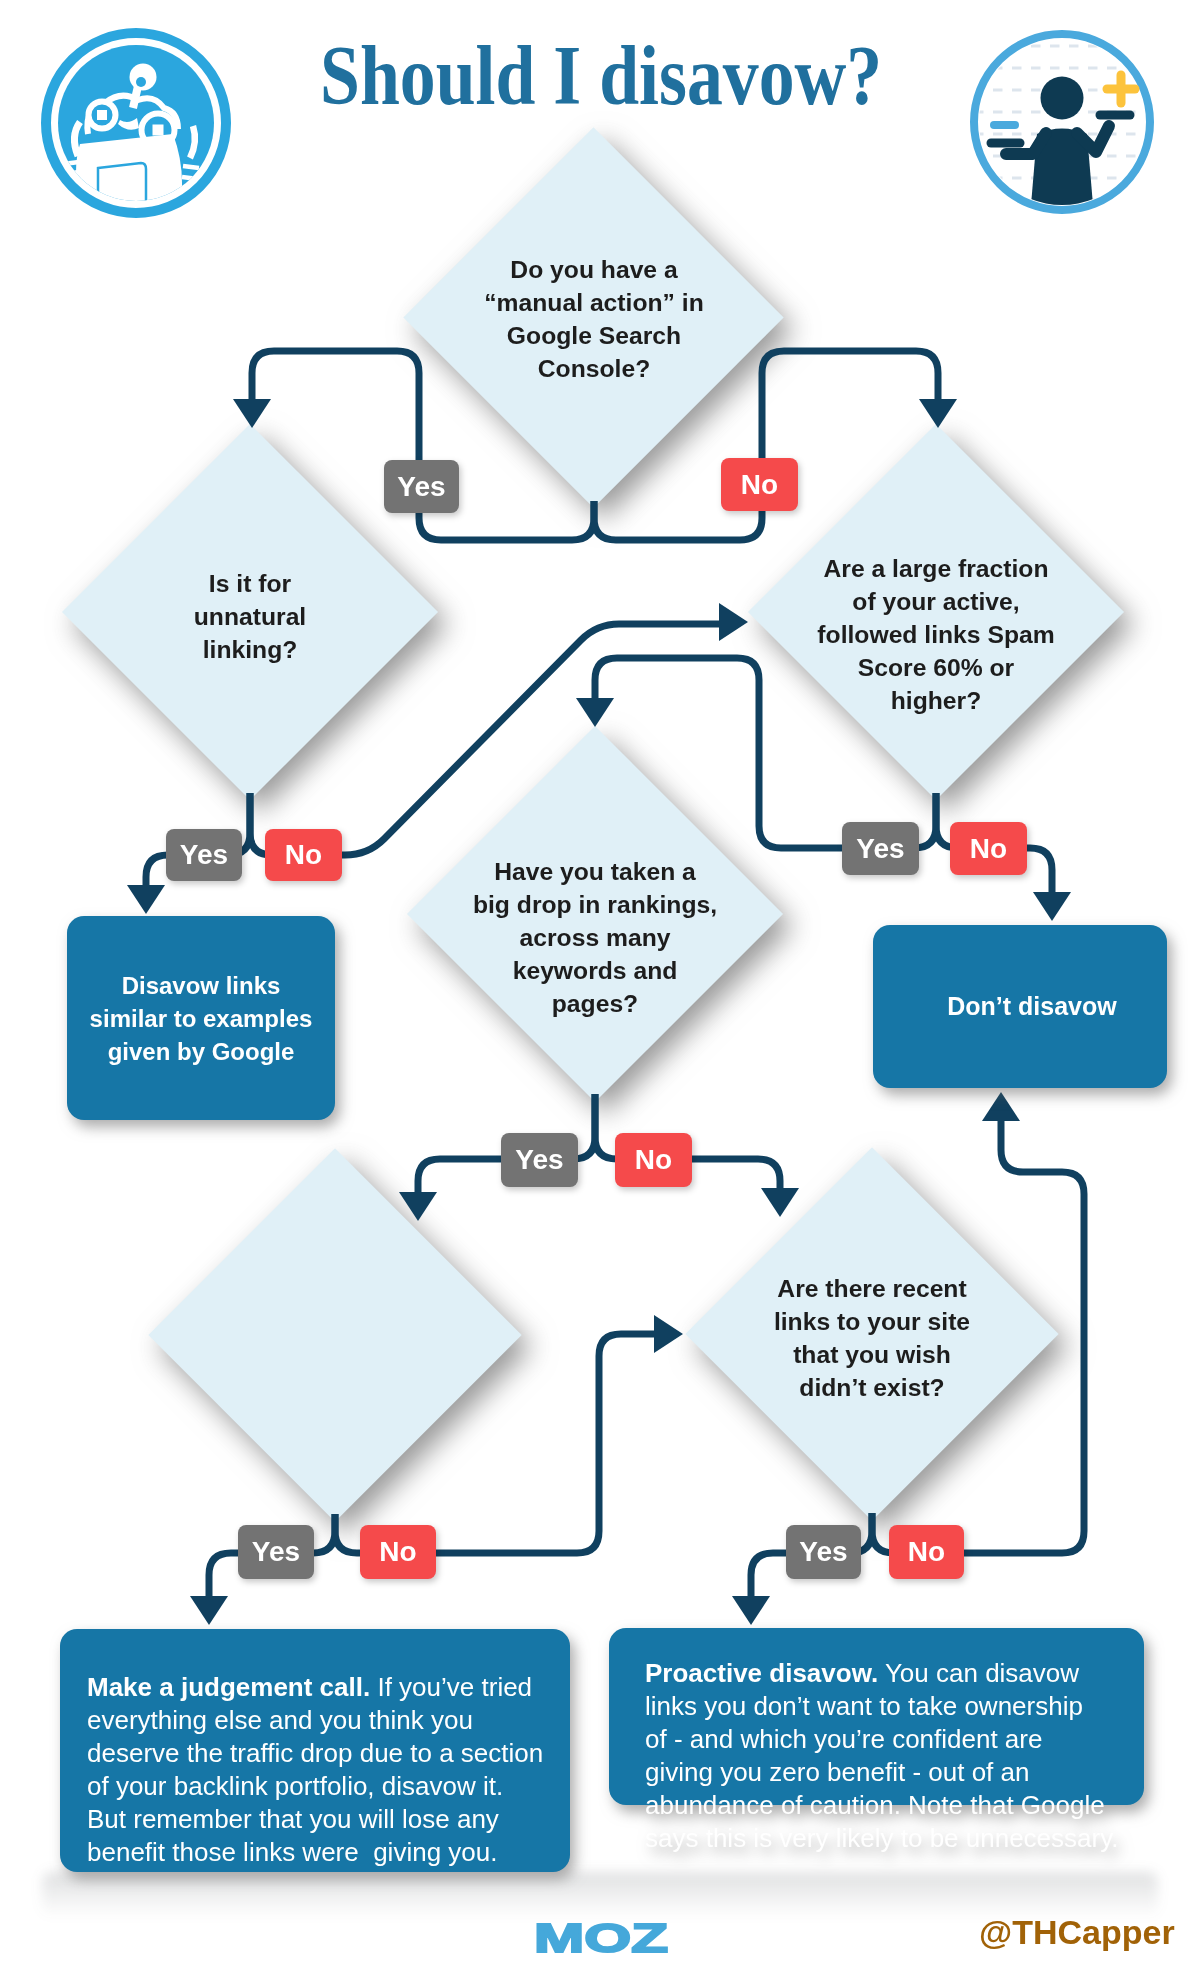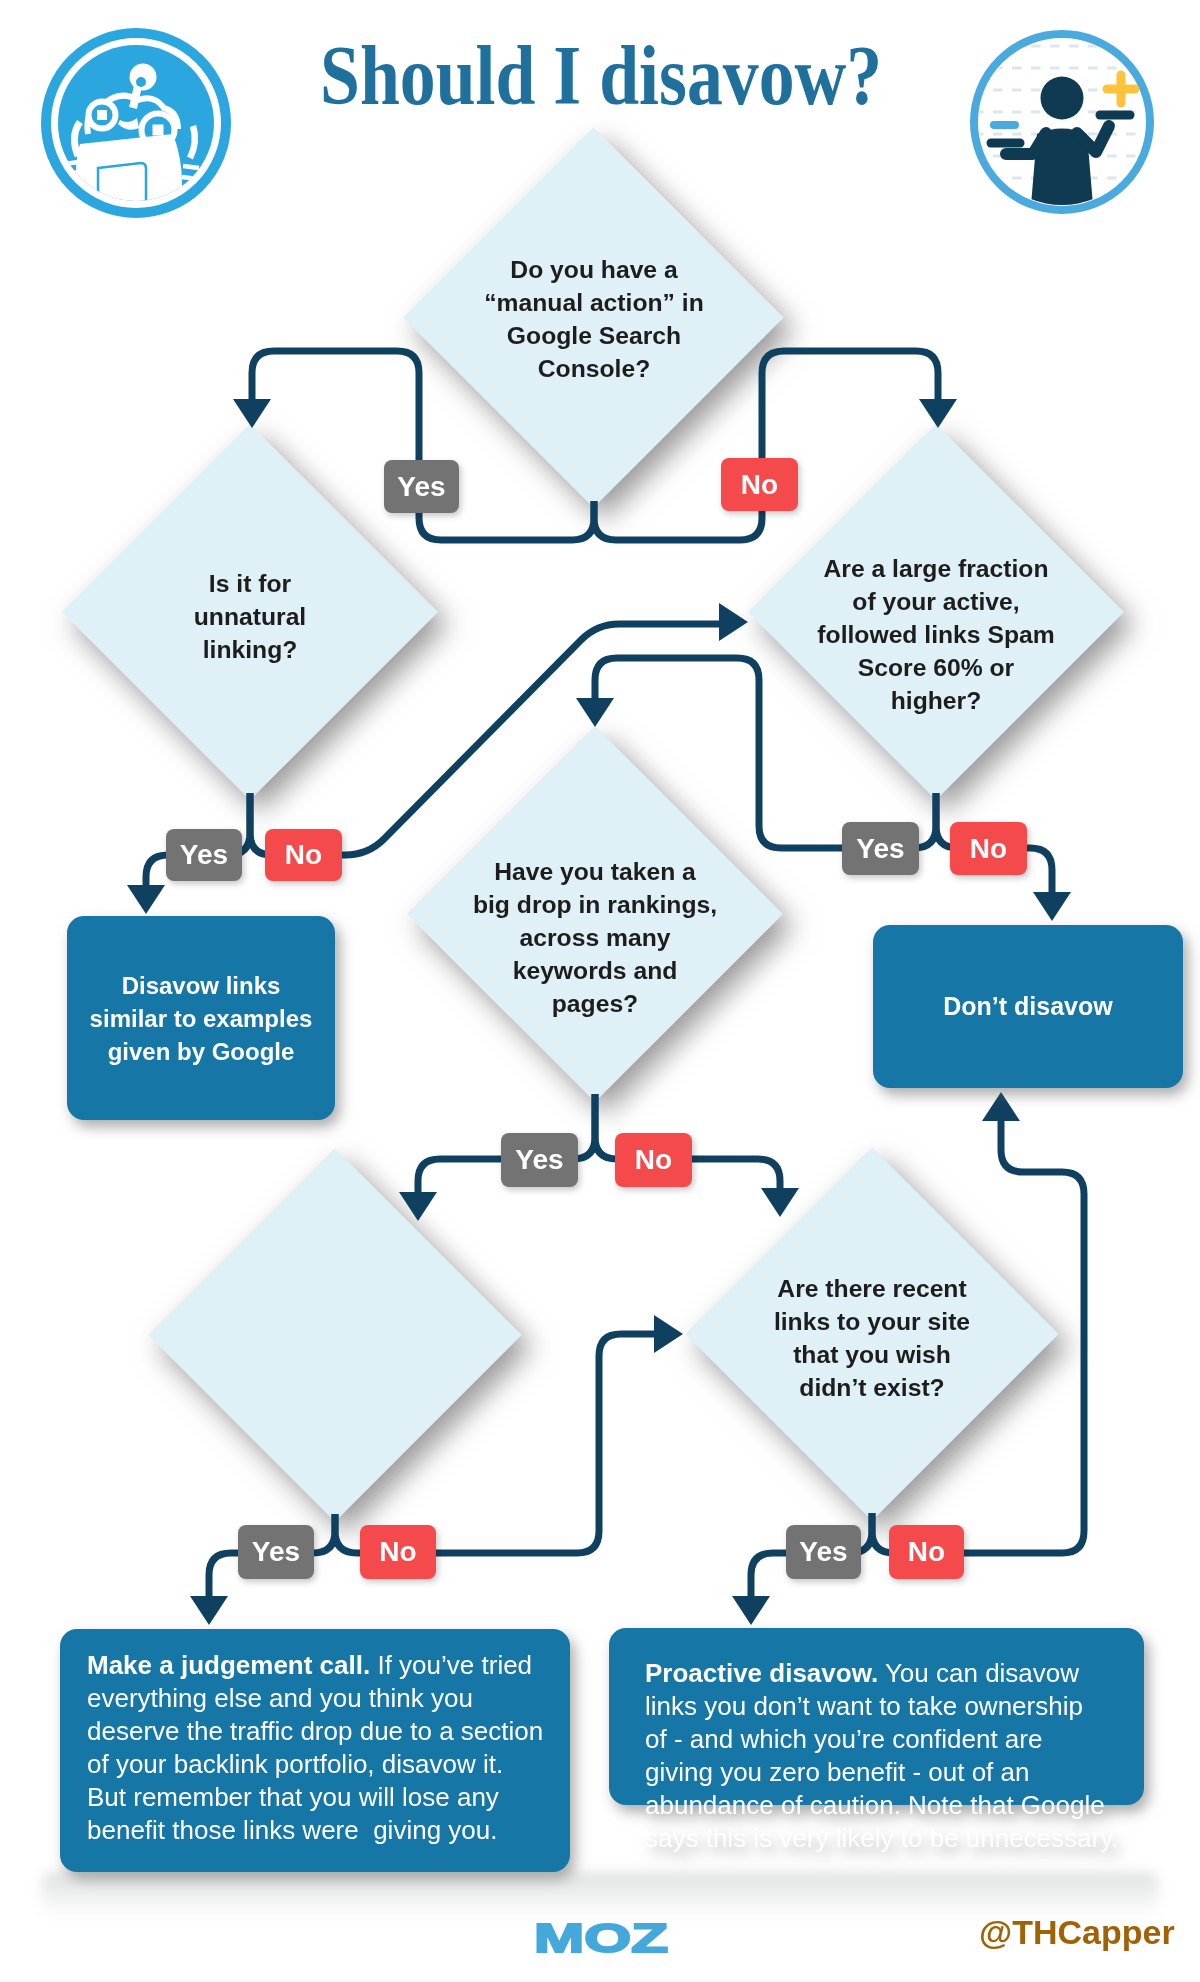--- a/index.html
+++ b/index.html
@@ -96,25 +96,25 @@
 <div class="lbl yes" style="left:501px;top:1133px;width:77px;height:54px;">Yes</div>
 <div class="lbl no" style="left:615px;top:1133px;width:77px;height:54px;">No</div>
 <div class="lbl yes" style="left:238px;top:1525px;width:76px;height:54px;">Yes</div>
 <div class="lbl no" style="left:360px;top:1525px;width:76px;height:54px;">No</div>
 <div class="lbl yes" style="left:786px;top:1525px;width:75px;height:54px;">Yes</div>
 <div class="lbl no" style="left:889px;top:1525px;width:75px;height:54px;">No</div>
 
 <div class="bluebox bb-center" style="left:67px;top:916px;width:268px;height:204px;">
       <div style="font-size:24px;line-height:33px;">Disavow links<br>similar to examples<br>given by Google</div>
     </div>
-<div class="bluebox bb-center" style="left:873px;top:925px;width:310px;height:163px;">
+<div class="bluebox bb-center" style="left:873px;top:925px;width:270px;height:163px;padding-left:24px;">
       <div style="font-size:25px;">Don’t disavow</div>
     </div>
 <div class="bluebox" style="left:60px;top:1629px;width:510px;height:243px;">
-      <div class="bb-text" style="padding:20px 0 0 27px;"><b>Make a judgement call.</b> If you’ve tried<br>everything else and you think you<br>deserve the traffic drop due to a section<br>of your backlink portfolio, disavow it.<br>But remember that you will lose any<br>benefit those links were&nbsp; giving you.</div>
+      <div class="bb-text" style="padding:42px 0 0 27px;"><b>Make a judgement call.</b> If you’ve tried<br>everything else and you think you<br>deserve the traffic drop due to a section<br>of your backlink portfolio, disavow it.<br>But remember that you will lose any<br>benefit those links were&nbsp; giving you.</div>
     </div>
 <div class="bluebox" style="left:609px;top:1628px;width:535px;height:177px;">
       <div class="bb-text" style="padding:29px 0 0 36px;"><b>Proactive disavow.</b> You can disavow<br>links you don’t want to take ownership<br>of - and which you’re confident are<br>giving you zero benefit - out of an<br>abundance of caution. Note that Google<br>says this is very likely to be unnecessary.</div>
     </div>
 
 <div id="title" style="left:320px;top:27px;font-size:84px;transform:scaleX(0.854);transform-origin:left top;">Should I disavow?</div>
 
 <svg class="abs" style="left:530px;top:1912px;z-index:5;" width="145" height="50" viewBox="0 0 145 50">
 <text x="4" y="40" font-family="Liberation Sans" font-weight="bold" font-size="40" fill="#45a8da" textLength="134" lengthAdjust="spacingAndGlyphs" style="stroke:#45a8da;stroke-width:2;">MOZ</text>
 </svg>

